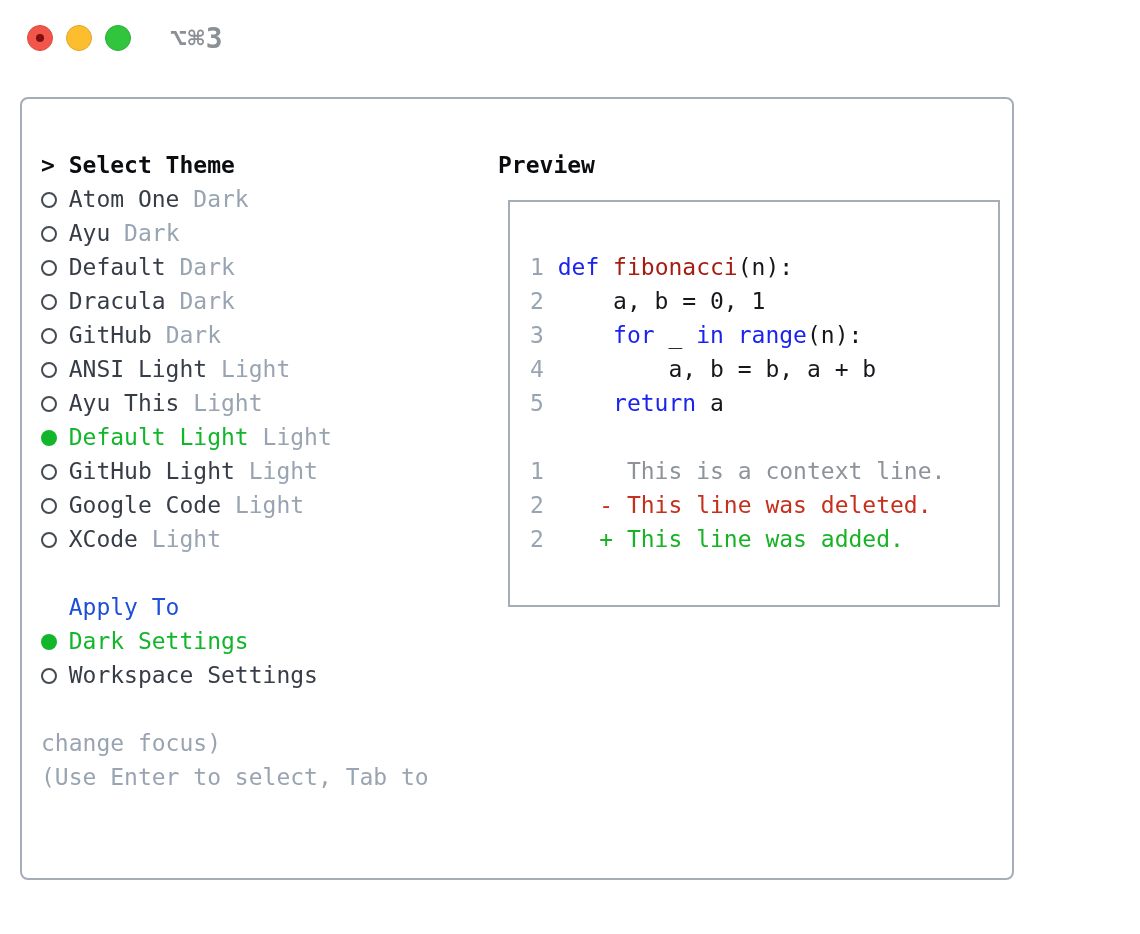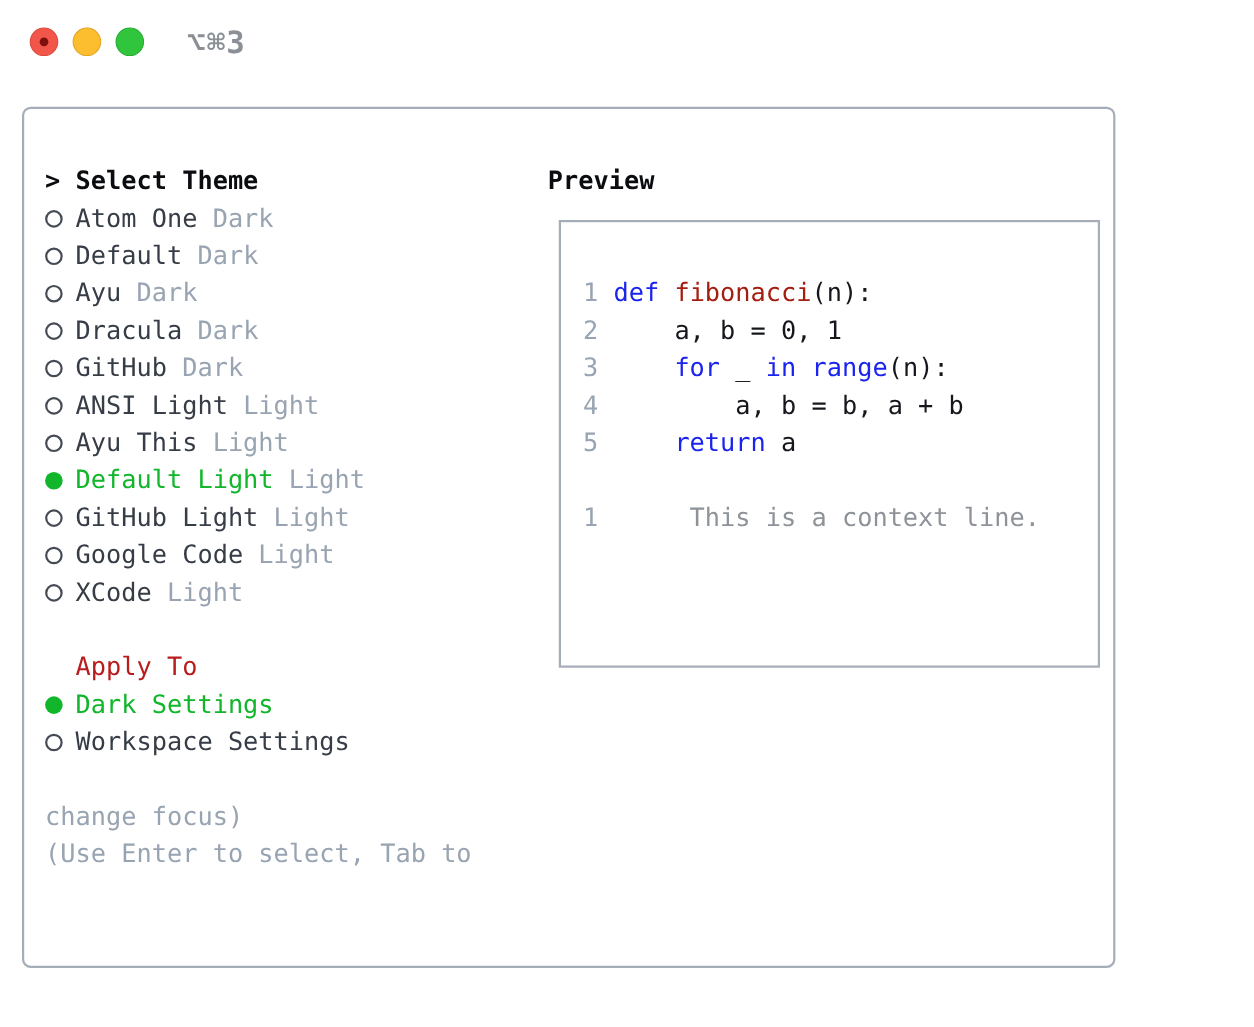--- a/index.html
+++ b/index.html
@@ -21,21 +21,21 @@
 
   
   .panel { position:absolute; left:20px; top:97px; width:994px; height:783px;
            border:2px solid #a5adb8; border-radius:8px; background:#ffffff; }
 
   .mono { font-size:23px; line-height:34px; color:#373d47; }
   .row  { height:34px; white-space:pre; }
   .row.blank { height:34px; }
   .marker-cell { display:inline-block; width:2ch; vertical-align:baseline; }
   .header { font-weight:bold; color:#0a0c10; }
-  .subheader { color:#b91c1c; }
+  .subheader { color:#1d4ed8; }
   .prompt-caret { font-weight:bold; color:#0a0c10; }
 
   .radio { display:inline-block; width:16px; height:16px; border-radius:50%;
            border:2px solid #454b54; vertical-align:-1px; }
   .radio.on { border:none; background:#11b62b; }
 
   .item .name { color:#373d47; }
   .item.selected .name { color:#11b62b; }
   .variant { color:#99a4b2; }
   .help { color:#99a4b2; }
@@ -70,22 +70,22 @@
     <span class="light green"></span>
     <span class="shortcut">⌥⌘3</span>
   </div>
 
   <div class="panel"></div>
 
   <div class="left-col mono">
     <div class="row"><span class="marker-cell prompt-caret">&gt;</span><span class="header">Select Theme</span></div>
     <div id="theme-list">
         <div class="row item"><span class="marker-cell"><span class="radio"></span></span><span class="name">Atom One</span> <span class="variant">Dark</span></div>
+        <div class="row item"><span class="marker-cell"><span class="radio"></span></span><span class="name">Ayu</span> <span class="variant">Dark</span></div>
         <div class="row item"><span class="marker-cell"><span class="radio"></span></span><span class="name">Default</span> <span class="variant">Dark</span></div>
-        <div class="row item"><span class="marker-cell"><span class="radio"></span></span><span class="name">Ayu</span> <span class="variant">Dark</span></div>
         <div class="row item"><span class="marker-cell"><span class="radio"></span></span><span class="name">Dracula</span> <span class="variant">Dark</span></div>
         <div class="row item"><span class="marker-cell"><span class="radio"></span></span><span class="name">GitHub</span> <span class="variant">Dark</span></div>
         <div class="row item"><span class="marker-cell"><span class="radio"></span></span><span class="name">ANSI Light</span> <span class="variant">Light</span></div>
         <div class="row item"><span class="marker-cell"><span class="radio"></span></span><span class="name">Ayu This</span> <span class="variant">Light</span></div>
         <div class="row item selected"><span class="marker-cell"><span class="radio on"></span></span><span class="name">Default Light</span> <span class="variant">Light</span></div>
         <div class="row item"><span class="marker-cell"><span class="radio"></span></span><span class="name">GitHub Light</span> <span class="variant">Light</span></div>
         <div class="row item"><span class="marker-cell"><span class="radio"></span></span><span class="name">Google Code</span> <span class="variant">Light</span></div>
         <div class="row item"><span class="marker-cell"><span class="radio"></span></span><span class="name">XCode</span> <span class="variant">Light</span></div>
       </div>
     <div class="row blank"></div>
@@ -101,15 +101,17 @@
 
   <div class="preview-title mono header">Preview</div>
   <div class="preview-box" id="preview-box">
       <div class="pline"><span class="lnum">1</span><span class="seg-kw">def</span><span class="seg-plain"> </span><span class="seg-fn">fibonacci</span><span class="seg-plain">(n):</span></div>
       <div class="pline"><span class="lnum">2</span><span class="seg-plain">    a, b = 0, 1</span></div>
       <div class="pline"><span class="lnum">3</span><span class="seg-plain">    </span><span class="seg-kw">for</span><span class="seg-plain"> _ </span><span class="seg-kw">in</span><span class="seg-plain"> </span><span class="seg-kw">range</span><span class="seg-plain">(n):</span></div>
       <div class="pline"><span class="lnum">4</span><span class="seg-plain">        a, b = b, a + b</span></div>
       <div class="pline"><span class="lnum">5</span><span class="seg-plain">    </span><span class="seg-kw">return</span><span class="seg-plain"> a</span></div>
       <div class="pline"><span class="lnum"></span></div>
       <div class="pline"><span class="lnum">1</span><span class="seg-context">     This is a context line.</span></div>
+      <div class="pline"><span class="lnum">2</span><span class="seg-deleted">   - This line was deleted.</span></div>
+      <div class="pline"><span class="lnum">2</span><span class="seg-added">   + This line was added.</span></div>
     </div>
 
 </div>
 
 </body></html>

